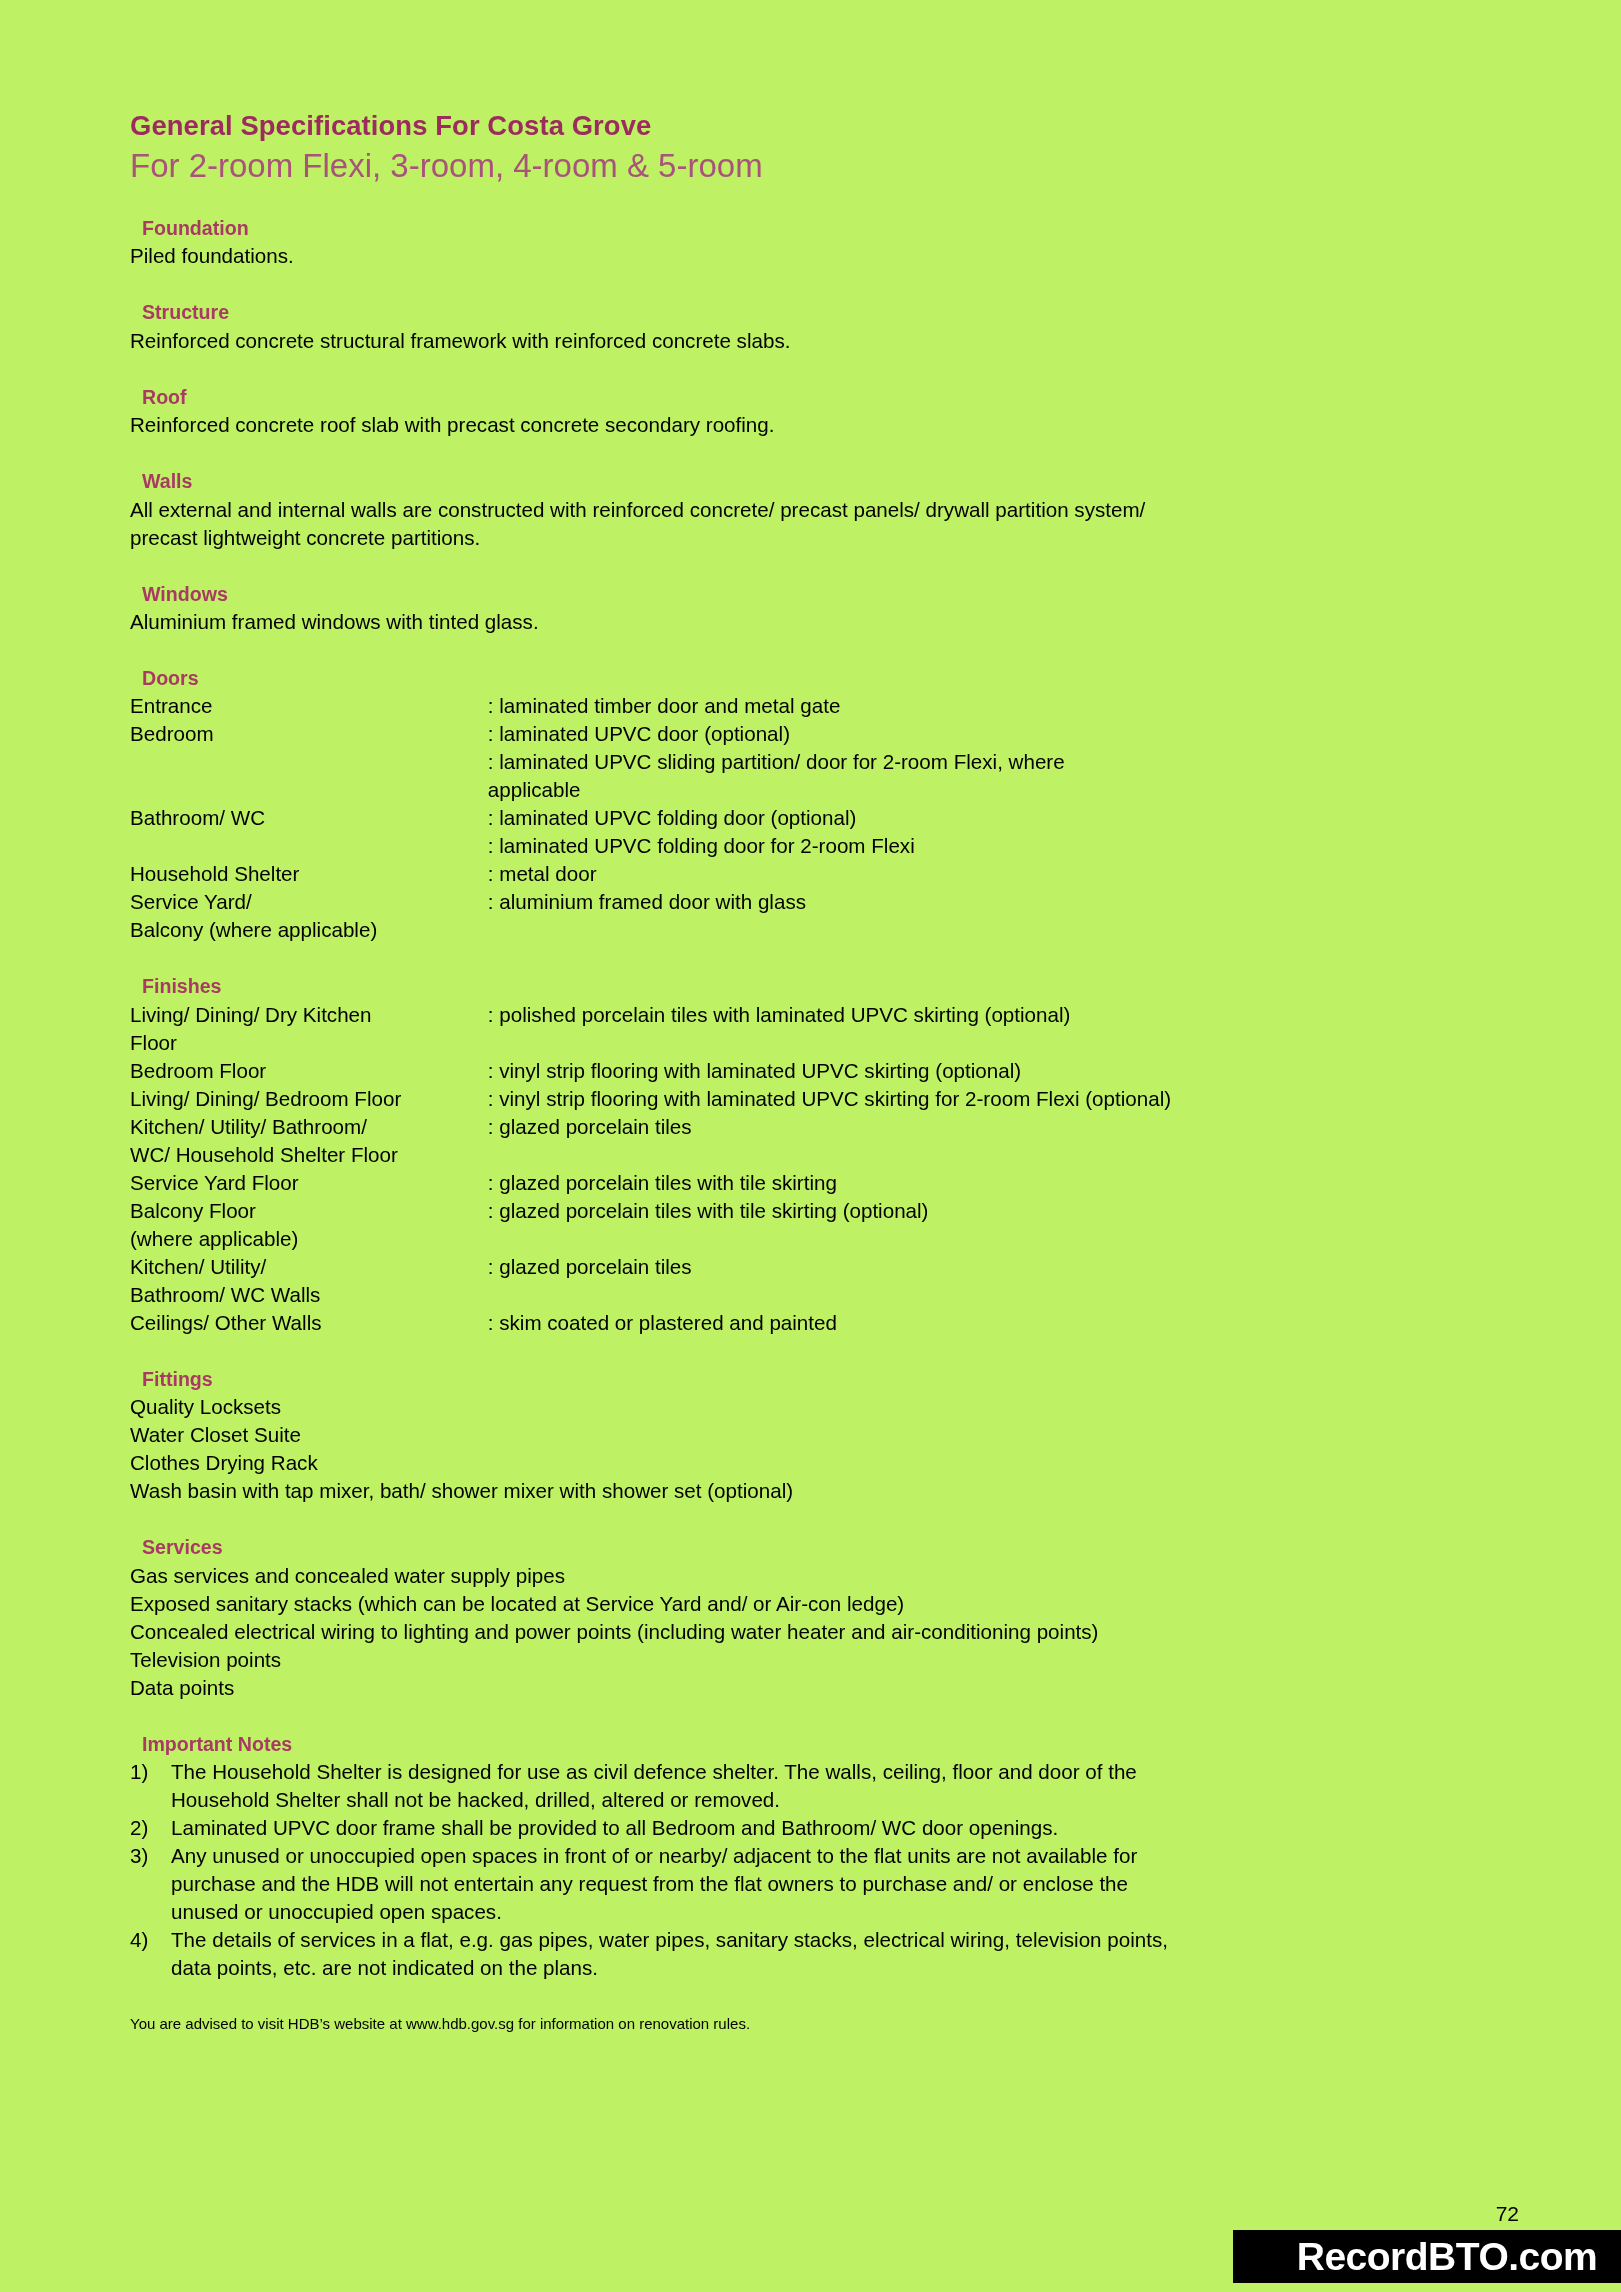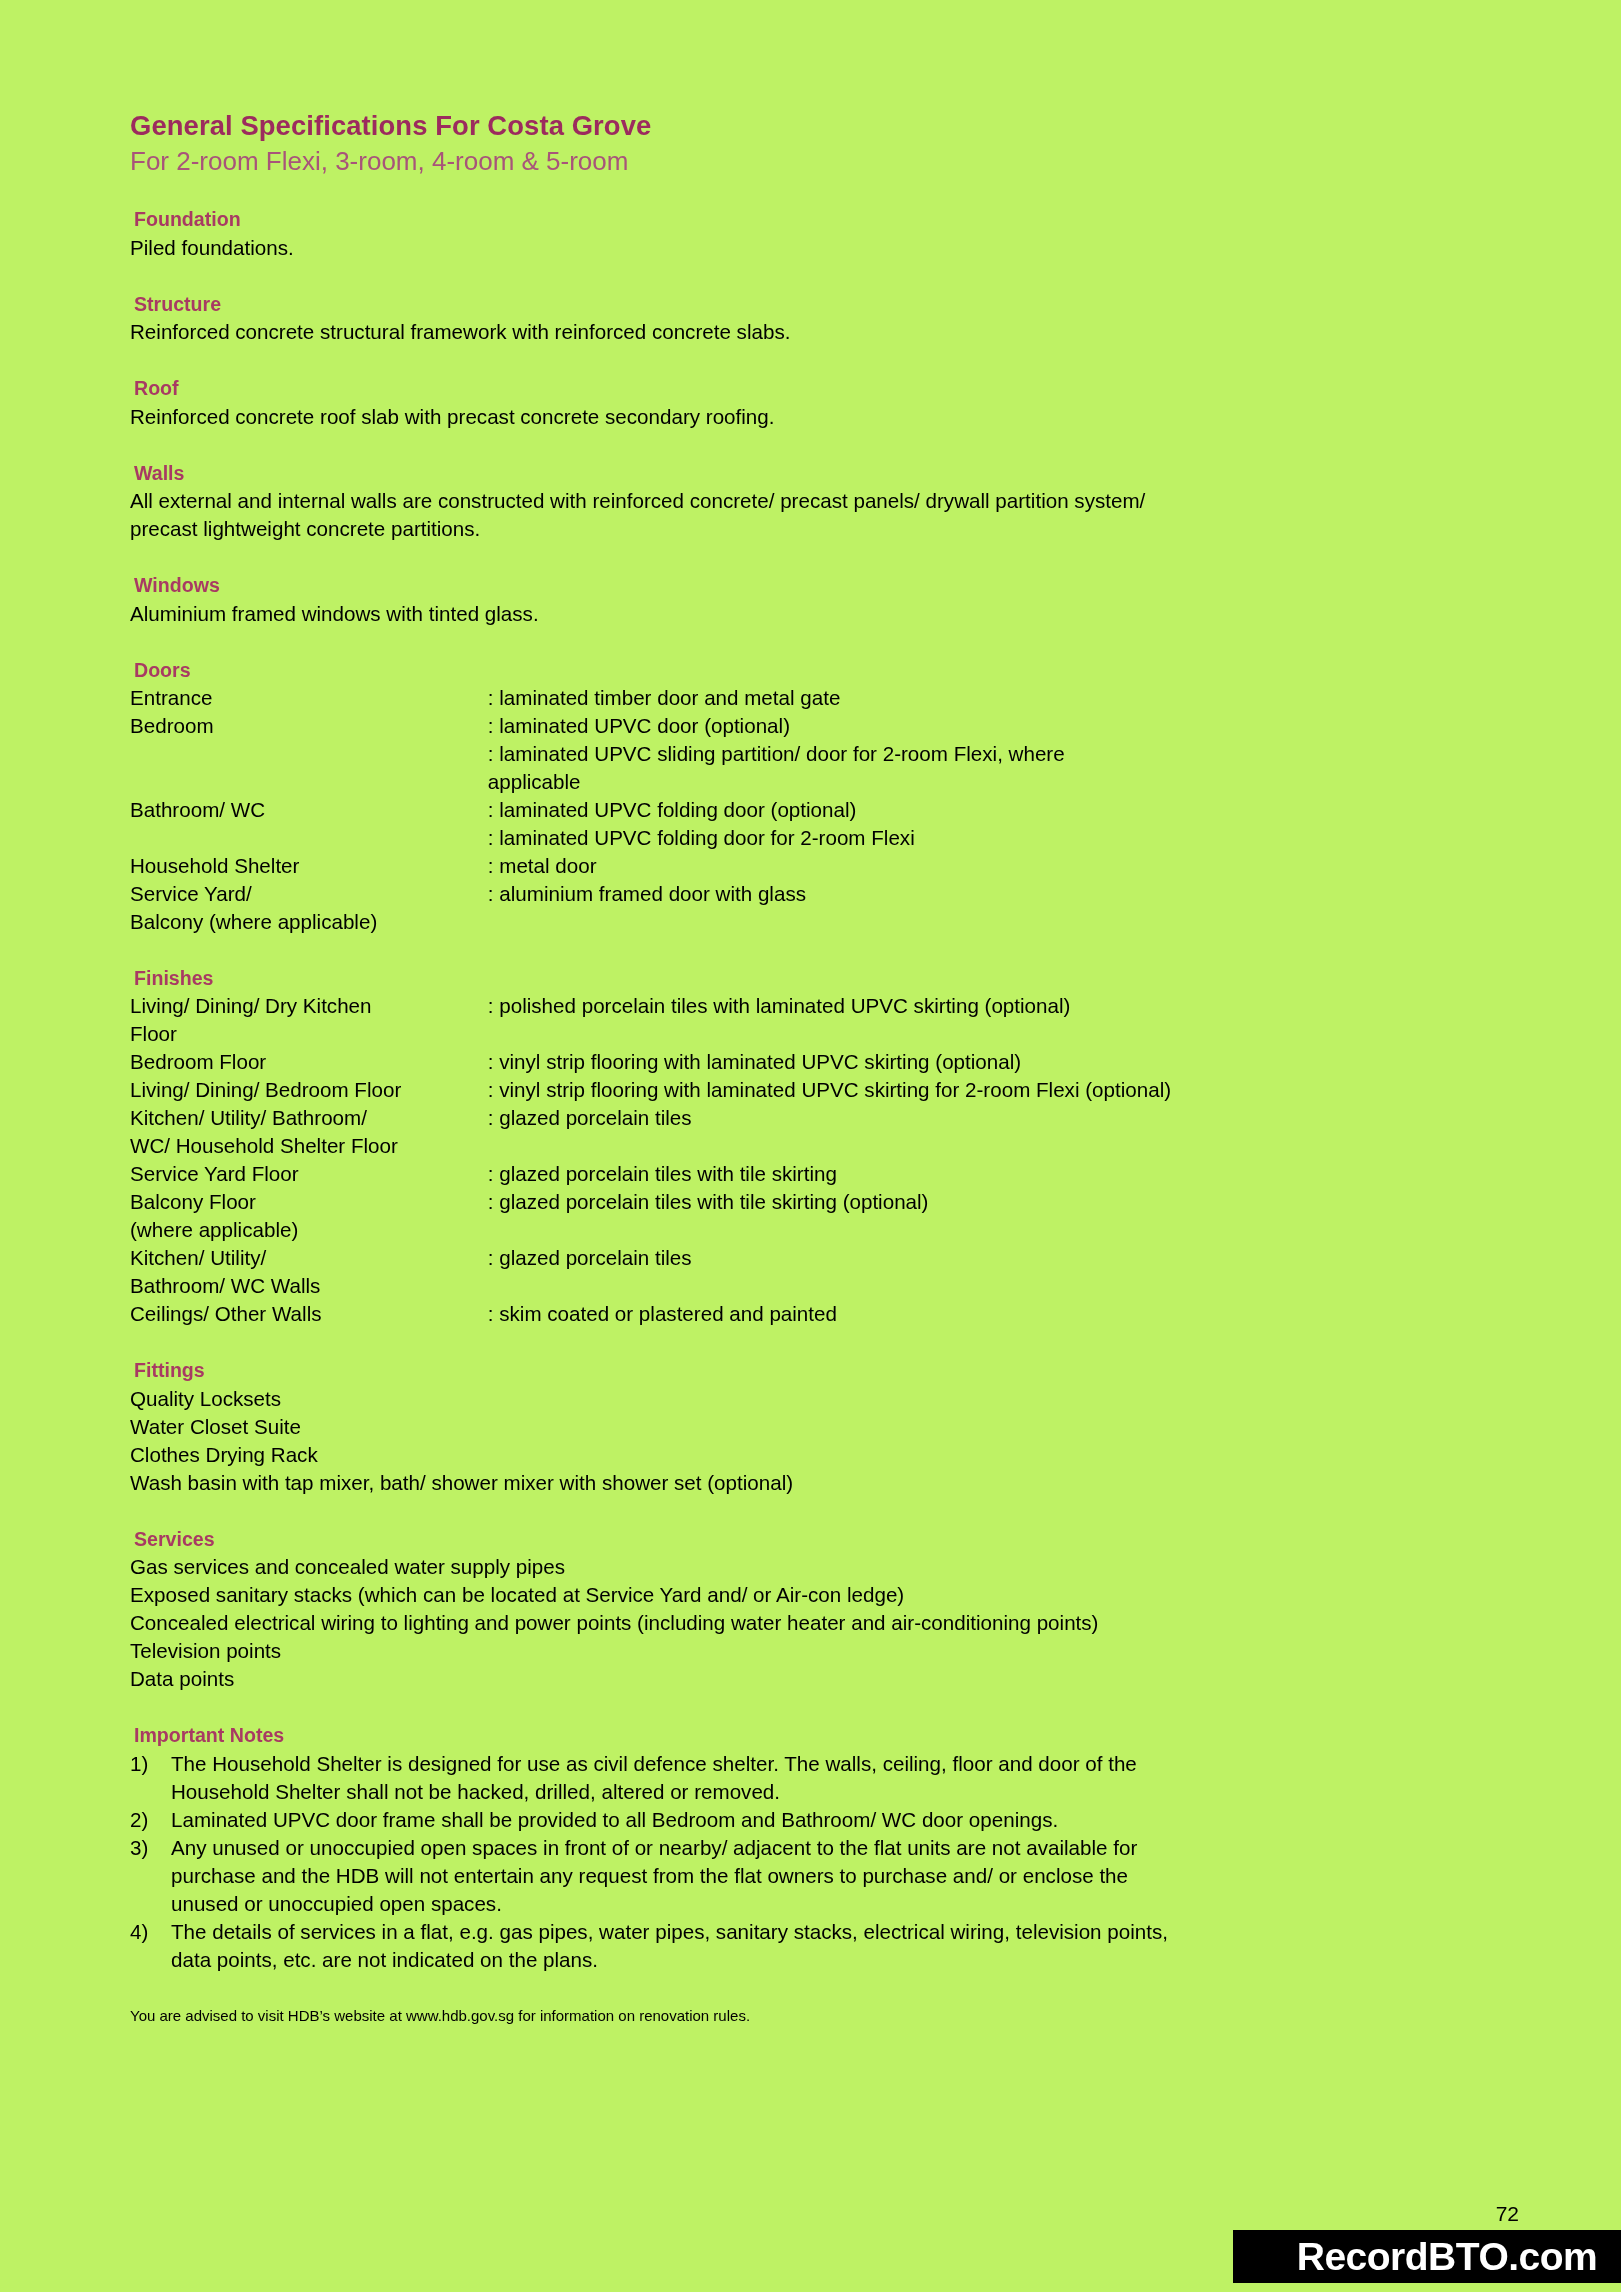--- a/index.html
+++ b/index.html
@@ -28,37 +28,37 @@
   
   .doc-title {
     font-size: 27.4px;
     font-weight: bold;
     color: #9C2B5E;
     line-height: 1.18;
     margin: 0;
     letter-spacing: 0.1px;
   }
   .doc-subtitle {
-    font-size: 26px;
+    font-size: 33px;
     font-weight: normal;
     color: #A8547A;
     line-height: 1.2;
     margin: 3.9px 0 0 0;
   }
 
   
   .section {
     margin-top: 29px;
   }
   .section-heading {
     font-size: 19.6px;
     font-weight: bold;
     color: #A83A63;
     line-height: 1.35;
-    margin: 0 0 1px 4px;
+    margin: 0 0 1px 12px;
   }
   .para {
     font-size: 20.6px;
     line-height: 28px;
     margin: 0;
     color: #000000;
   }
   .lines .para { white-space: normal; }
 
   

